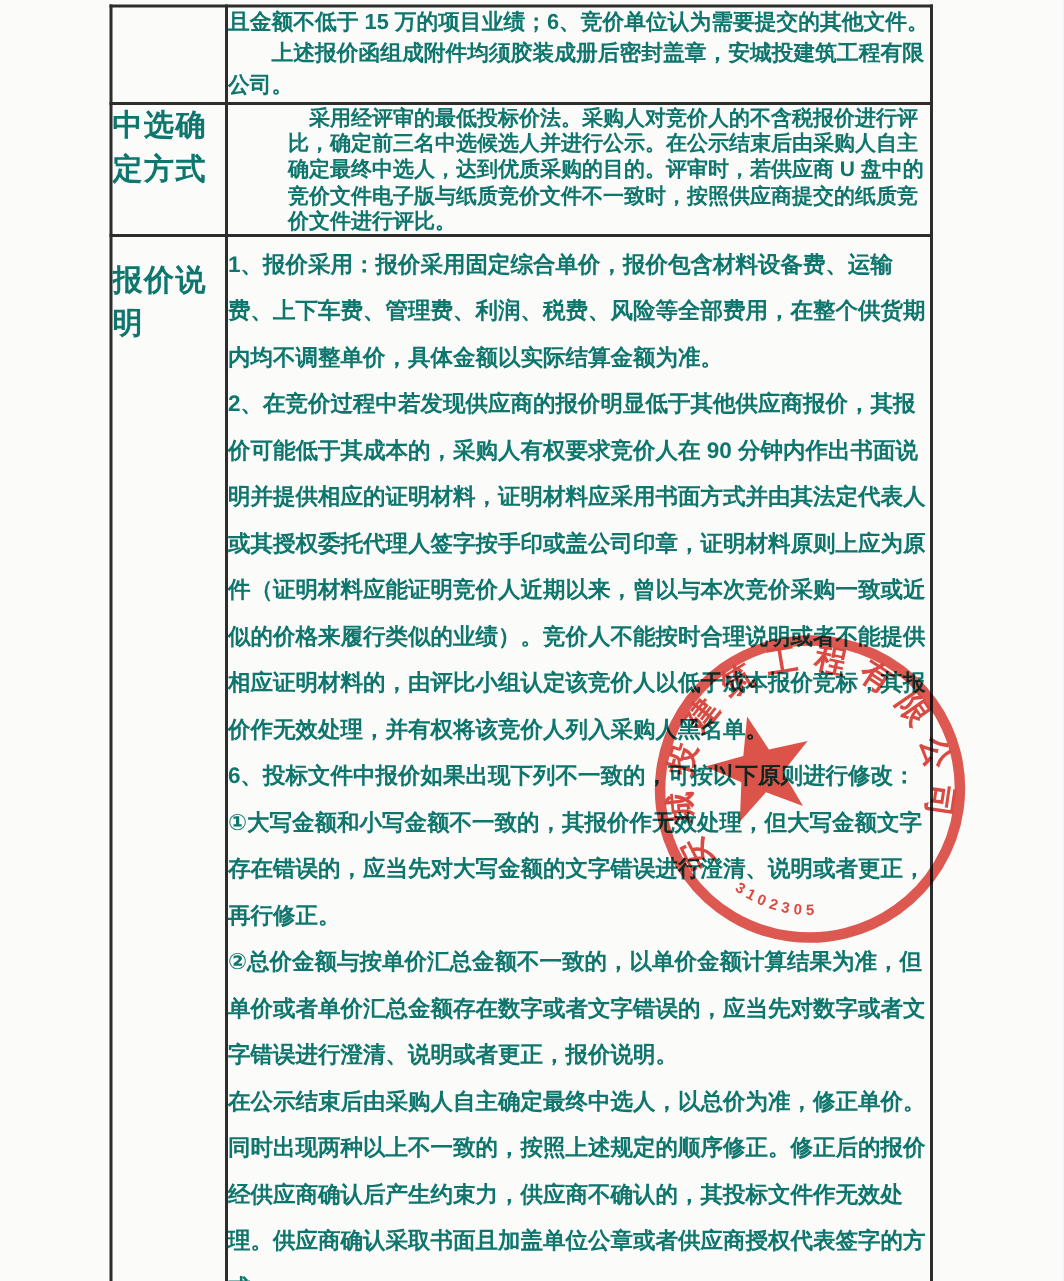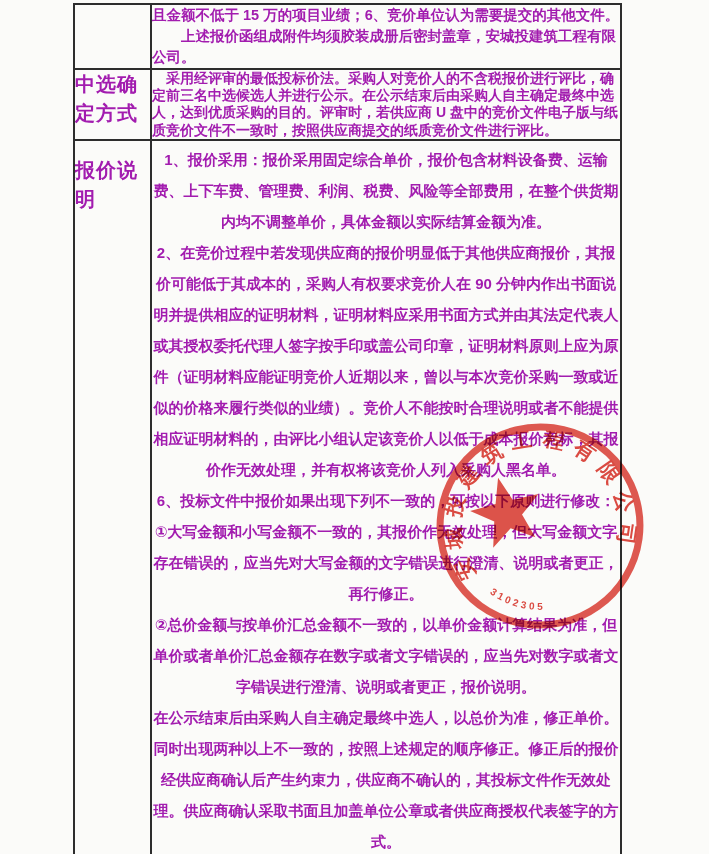--- a/index.html
+++ b/index.html
@@ -2,21 +2,21 @@
 <html><head>
 <meta charset="utf-8">
 <style>
   html,body{margin:0;padding:0;}
   body{background:#e9e9e7;}
   .page{
     position:relative;
     width:709px;height:854px;
     background:#fbfbf9;
     font-family:"Liberation Sans","DejaVu Sans",sans-serif;
-    color:#a21caf;
+    color:#0f766e;
     overflow:hidden;
   }
   table.doc-table{
     position:absolute;left:73px;top:3px;
     width:547px;
     border-collapse:collapse;
     table-layout:fixed;
   }
   table.doc-table td{
     border:2px solid #2d2d2d;
@@ -32,23 +32,23 @@
     line-height:29px;
     padding:10px 3px 0 7px;
     letter-spacing:1px;
   }
   td.label-cell.r3{padding-top:15px;}
   td.content-cell{padding:4px 8px 0 9px;}
   .r1-text{font-size:14.5px;line-height:21px;font-weight:bold;}
   .r1-text p{margin:0;}
   .r1-text p.indent2{text-indent:2em;}
   .r2-text{font-size:14px;line-height:17.2px;font-weight:bold;}
-  .r2-text p{margin:0;text-indent:1em;}
+  .r2-text p{margin:0;text-indent:1em;padding-left:40px;}
   .r3-text{font-size:15px;line-height:31px;font-weight:bold;padding-top:3px;}
-  .r3-text p{margin:0;text-align:center;}
+  .r3-text p{margin:0;}
   .stamp{
     position:absolute;
     left:428px;top:416px;
     width:232px;height:232px;
     mix-blend-mode:multiply;
     opacity:0.84;
     pointer-events:none;
   }
 </style>
 </head>

